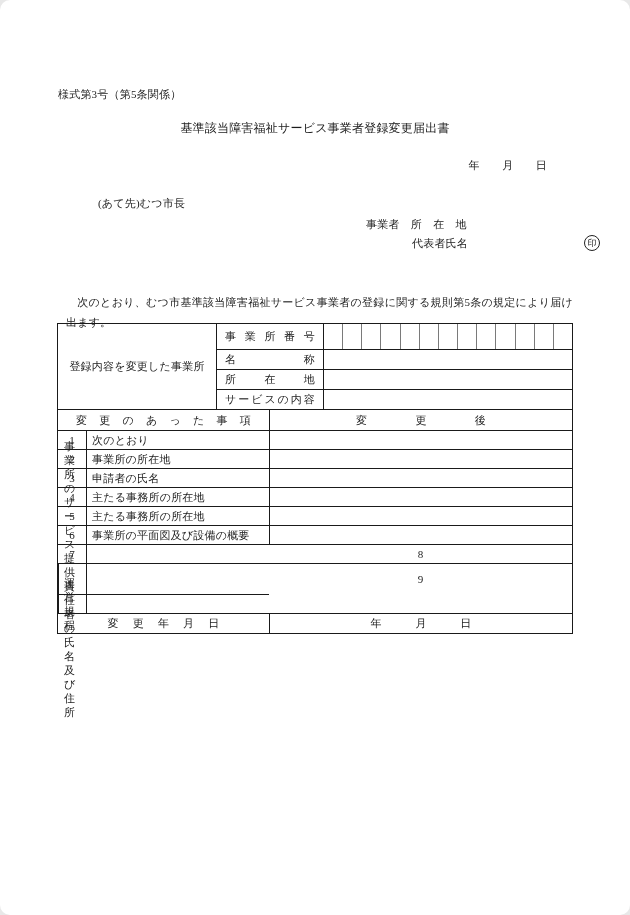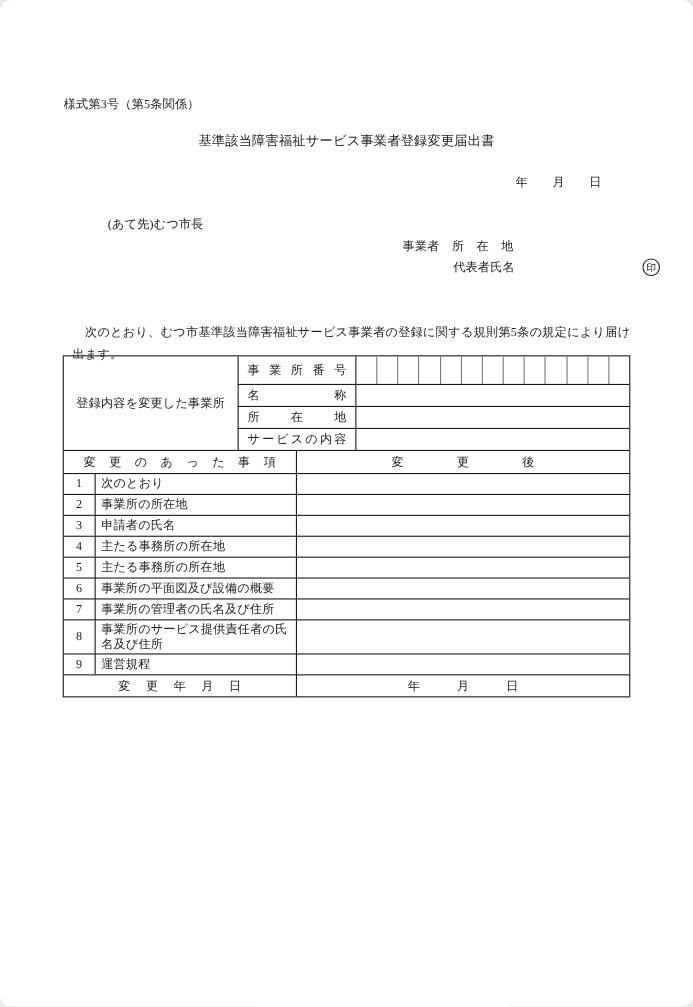--- a/index.html
+++ b/index.html
@@ -192,21 +192,20 @@
 
       <div class="cell bt num-cell">5</div>
       <div class="cell bl bt item-cell">主たる事務所の所在地</div>
       <div class="cell bl bt after-cell"></div>
 
       <div class="cell bt num-cell">6</div>
       <div class="cell bl bt item-cell">事業所の平面図及び設備の概要</div>
       <div class="cell bl bt after-cell"></div>
 
       <div class="cell bt num-cell">7</div>
-      <div class="cell bl bt item-cell">事業所の管理者の氏名及び住所</div>
       <div class="cell bl bt after-cell"></div>
 
       <div class="cell bt num-cell">8</div>
       <div class="cell bl bt item-cell">事業所のサービス提供責任者の氏名及び住所</div>
       <div class="cell bl bt after-cell"></div>
 
       <div class="cell bt num-cell">9</div>
       <div class="cell bl bt item-cell">運営規程</div>
       <div class="cell bl bt after-cell"></div>
 

